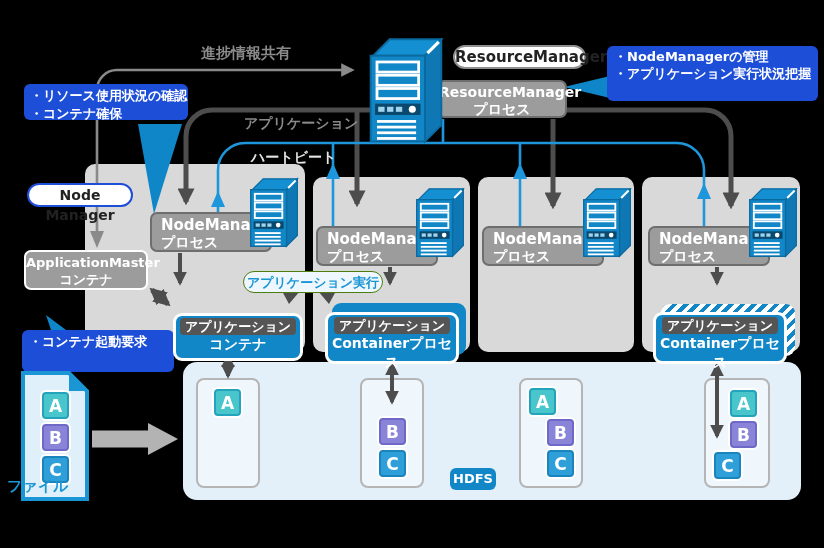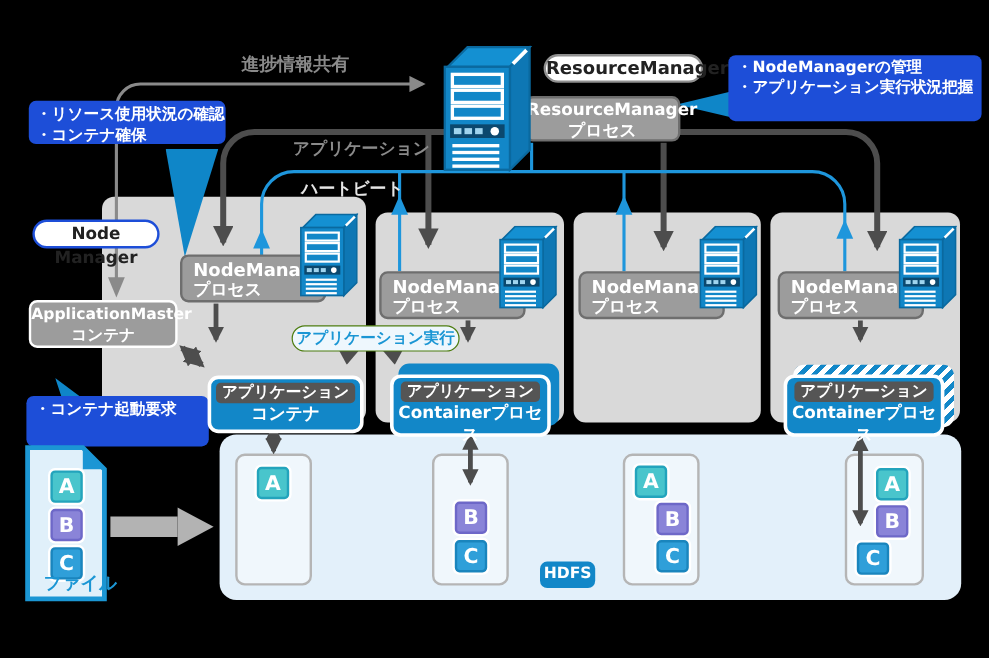--- a/index.html
+++ b/index.html
@@ -215,15 +215,15 @@
     <span>HDFS</span>
   </div>
 
   <svg class="abs" style="left:20px;top:370px;width:70px;height:132px;z-index:10" viewBox="0 0 70 132">
     <path d="M3,3 H49 L67,21 V129 H3 Z" fill="#e0f0fa" stroke="#1b96d4" stroke-width="4"></path>
     <path d="M49,3 V21 H67 Z" fill="#1b96d4"></path>
   </svg>
   <div class="abs blk blk-A" style="left:42px;top:392px;z-index:11">A</div>
   <div class="abs blk blk-B" style="left:42px;top:424px;z-index:11">B</div>
   <div class="abs blk blk-C" style="left:42px;top:456px;z-index:11">C</div>
-  <div class="abs bold" style="left:36px;top:477px;width:62px;text-align:center;color:#1b96d4;font-size:15px;z-index:11">ファイル</div>
+  <div class="abs bold" style="left:7px;top:477px;width:62px;color:#1b96d4;font-size:15px;z-index:11">ファイル</div>
 
 </div>
 
 </body></html>

